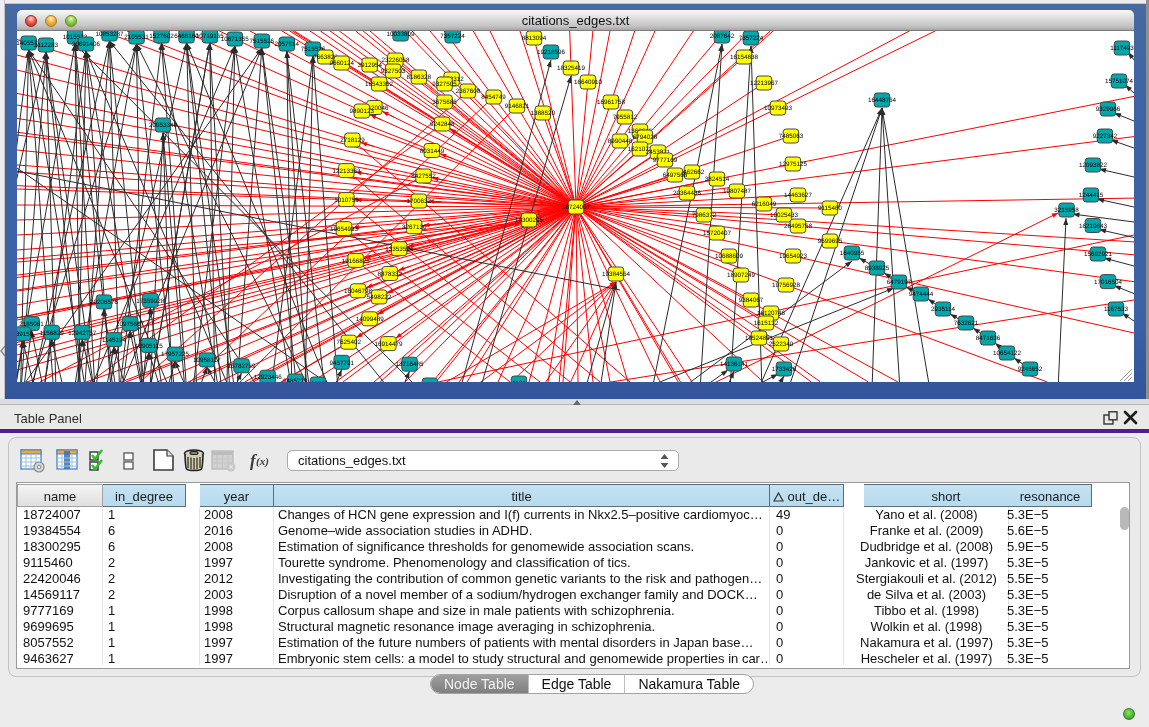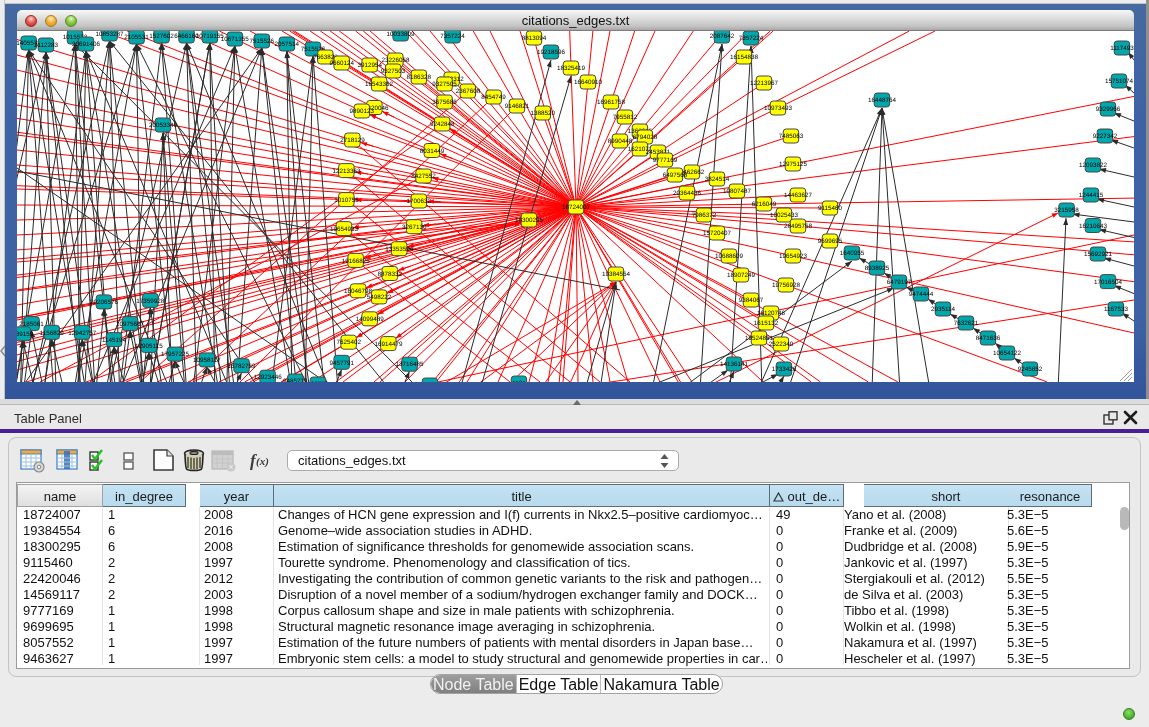--- a/index.html
+++ b/index.html
@@ -27,25 +27,25 @@
 #tablebox{position:absolute;left:16px;top:482px;width:1114px;height:187px;background:#fff;border:1px solid #9b9b9b;overflow:hidden}
 .hcell{position:absolute;top:484px;height:23px;font-size:13px;color:#1c1c1c;text-align:center;line-height:23px;
  background:linear-gradient(180deg,#c5e2f2,#b6daee);border:1px solid #5f6d78;border-left:none}
 #h0{left:17px;width:86px;background:linear-gradient(180deg,#f4f4f4,#dfdfdf);border:1px solid #a2a2a2}
 #h1{left:103px;width:83px}#h2{left:200px;width:74px}#h3{left:274px;width:496px}
 #h4{left:770px;width:74px}#h5{left:864px;width:165px}#h6{left:1009px;width:83px}
 .vline{position:absolute;top:507px;height:158px;width:1px;background:#e4e4e4}
 .trow{position:absolute;height:15.9px;font-size:13px;color:#111;white-space:nowrap}
 .trow .c{position:absolute;top:0;line-height:15.9px;display:block;overflow:hidden}
 .c0{left:23px;width:78px}.c1{left:108px;width:90px}.c2{left:204px;width:68px}
-.c3{left:278px;width:489px}.c4{left:776px;width:65px}.c5{left:844px;width:165px;}
+.c3{left:278px;width:489px}.c4{left:776px;width:65px}.c5{left:844px;width:165px;text-align:center}
 .c6{left:1007px;width:84px}
 #sbthumb{position:absolute;left:1120px;top:507px;width:9px;height:23px;background:#b9b9b9;border-radius:5px}
 #tabs{position:absolute;left:430px;top:674px;height:20px;border:1px solid #a3a3a3;border-radius:10px;overflow:hidden;background:#fff;display:flex}
-#tabs .tseg{font-size:16px;line-height:19px;padding:0 2px;color:#111}
+#tabs .tseg{font-size:14px;line-height:19px;padding:0 13px;color:#111}
 #tabs .sel{background:linear-gradient(180deg,#9e9e9e,#7f7f7f);color:#f2f2f2}
 #tabs .sep{width:1px;background:#bdbdbd}
 #mem{position:absolute;right:30px;top:740px;font-size:11px;color:#222}
 #memdot{position:absolute;right:14px;top:708px;width:12px;height:12px;border-radius:50%;
  background:radial-gradient(circle at 45% 35%,#8ede62,#3fae2a 70%,#2f8d1e);border:0.5px solid #357f21}
 #grip{position:absolute;left:573px;top:400px;width:0;height:0;border-left:4px solid transparent;border-right:4px solid transparent;border-bottom:5px solid #6a6a6a}
 </style></head><body>
 <div id="edgeT"></div>
 <div id="edgeL"></div>
 <svg width="6" height="12" style="position:absolute;left:0;top:345px">

